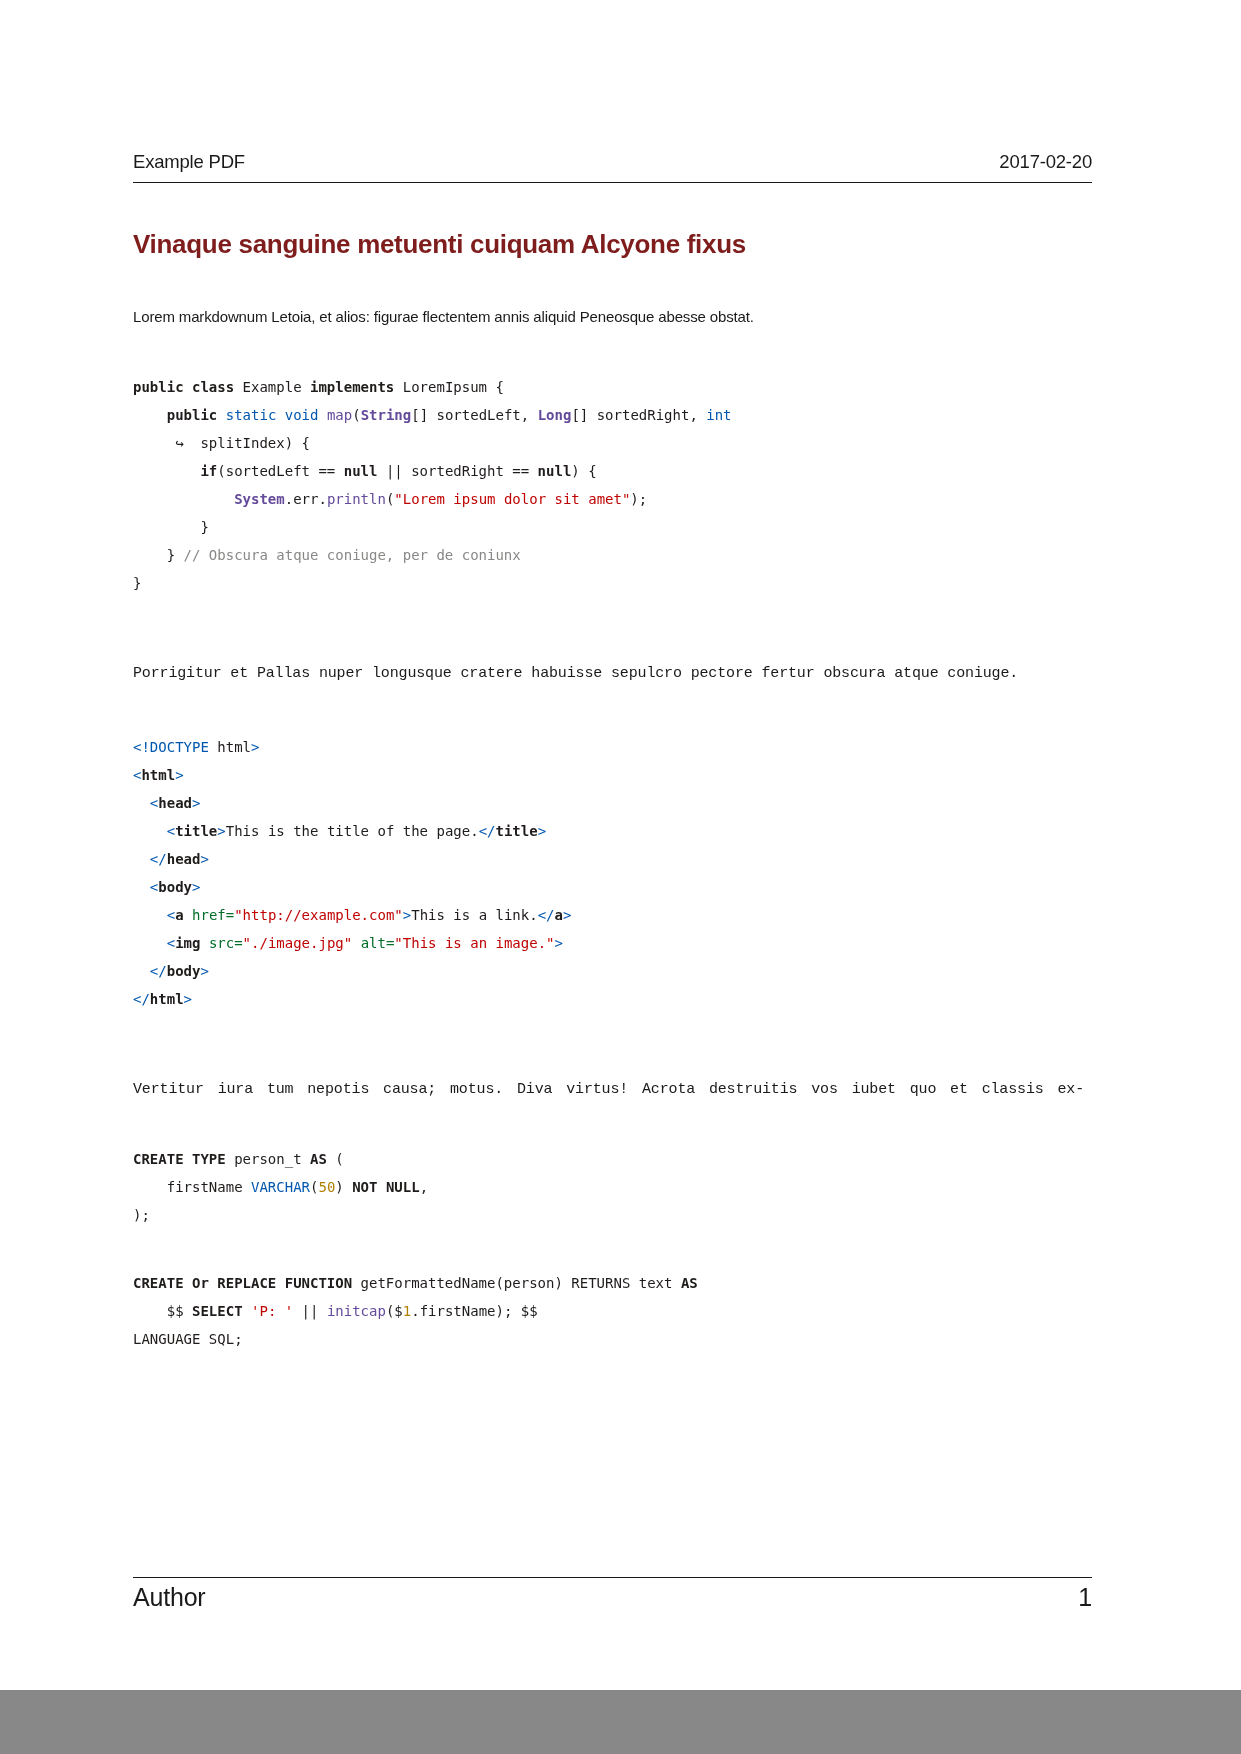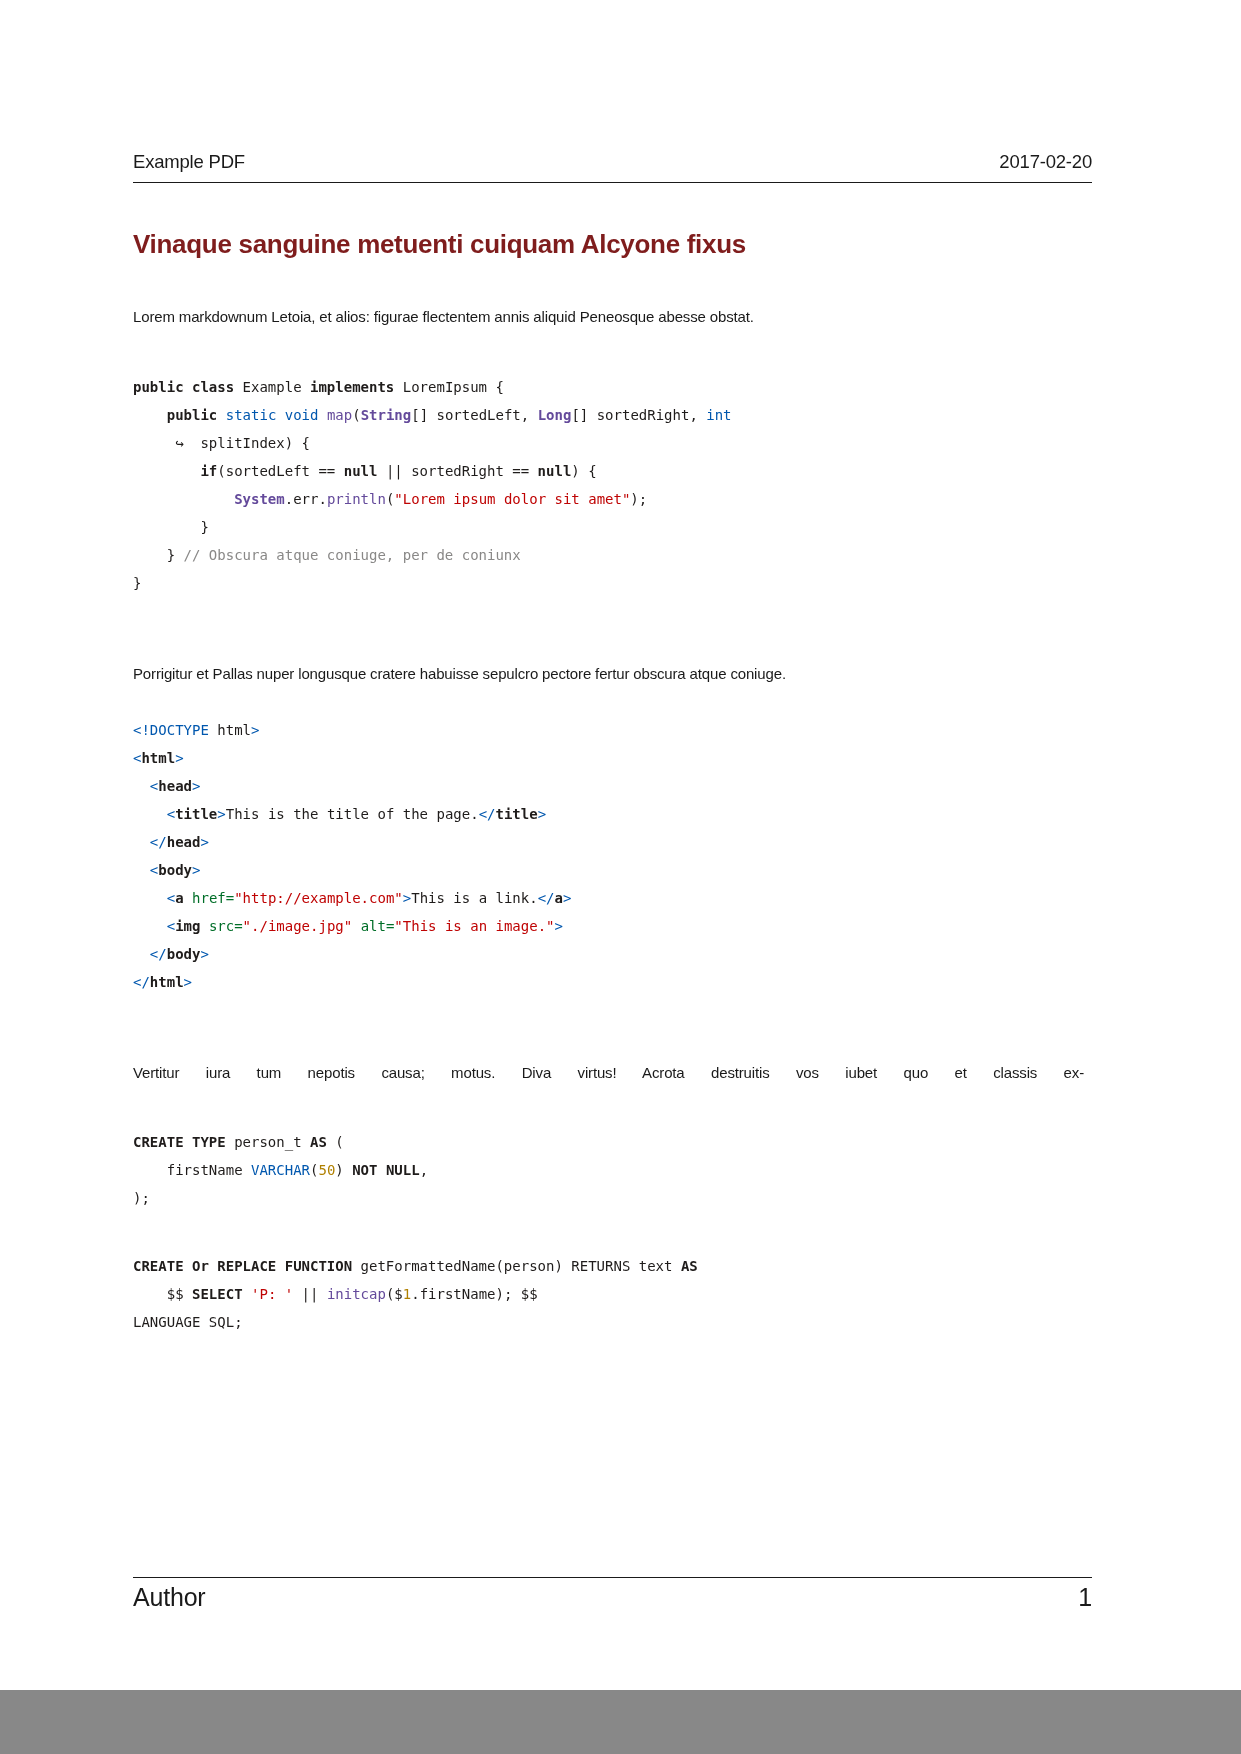--- a/index.html
+++ b/index.html
@@ -20,29 +20,29 @@
     padding-bottom:8px;border-bottom:1.5px solid var(--rule);
     letter-spacing:-0.2px;
   }
   .doc-title{
     font-size:26px;line-height:34px;font-weight:bold;margin:44px 0 0 0;
     letter-spacing:-0.3px;color:#7f1d1d;
   }
   .para{
     font-size:15px;line-height:33px;margin:39px 8px 0 0;letter-spacing:-0.15px;
   }
-  .para.gap-after-code{margin-top:60px;}
+  .para.gap-after-code{margin-top:60px;font-family:Liberation Mono, monospace;}
   .jline{text-align:justify;text-align-last:justify;white-space:nowrap;}
   .code{
     font-family:"DejaVu Sans Mono","Liberation Mono",monospace;
     font-size:14px;line-height:28px;margin:40px 0 0 0;
     white-space:pre;color:#1f1c1b;
   }
   .code.gap-small{margin-top:39px;}
-  .code.gap-43{margin-top:26px;}
+  .code.gap-43{margin-top:43px;}
   .code-line{min-height:28px;}
   .tok-kw{color:var(--kw);font-weight:bold;}
   .tok-dt{color:var(--dt);}
   .tok-fu{color:var(--fu);}
   .tok-bu{color:var(--bu);font-weight:bold;}
   .tok-st{color:var(--st);}
   .tok-co{color:var(--co);}
   .tok-dv{color:var(--dv);}
   .tok-ot{color:var(--ot);}
   .tok-pl{color:#1f1c1b;}

